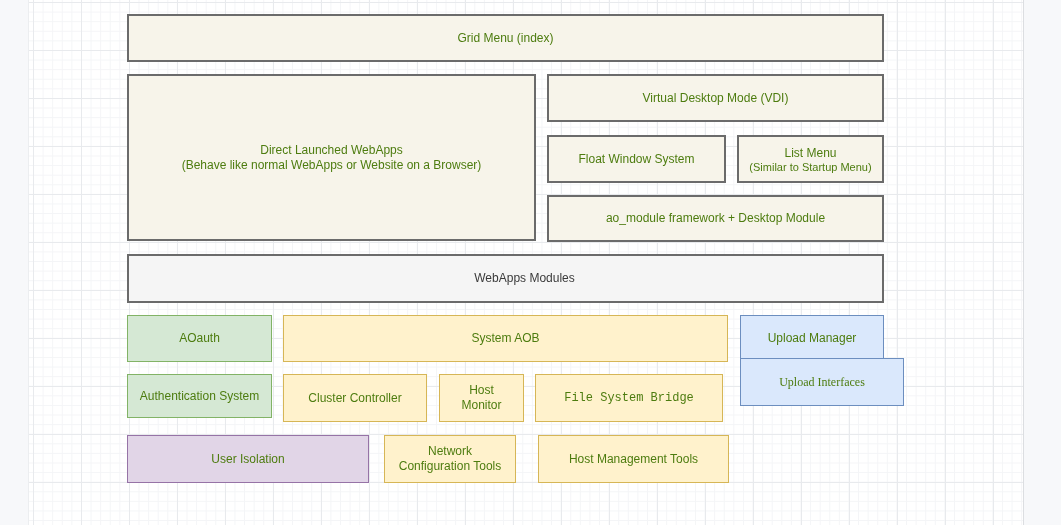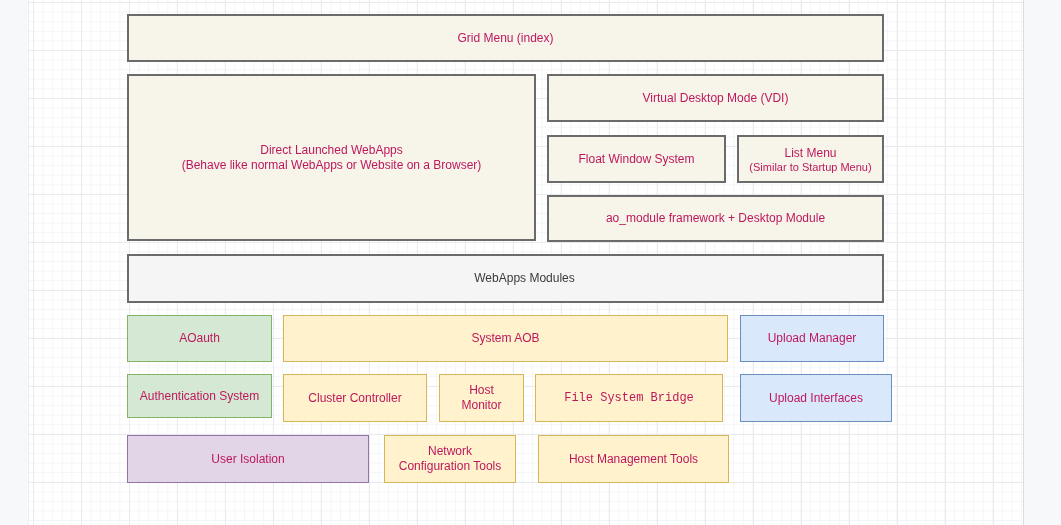--- a/index.html
+++ b/index.html
@@ -35,21 +35,21 @@
   .node {
     position: absolute;
     box-sizing: border-box;
     display: flex;
     flex-direction: column;
     align-items: center;
     justify-content: center;
     text-align: center;
     font-size: 12px;
     line-height: 15px;
-    color: #be185d;
+    color: #4d7c0f;
     padding: 2px 10px;
     cursor: default;
   }
   .node .lbl { display: block; }
   .node .sub { display: block; }
   .node .sub.small {
     font-size: 11px;
     line-height: 12px;
   }
   
@@ -116,21 +116,21 @@
   </div>
 
   <div class="node yellow" style="left:410px; top:374px; width:85px; height:48px;">
     <span class="lbl">Host Monitor</span>
   </div>
 
   <div class="node yellow" style="left:506px; top:374px; width:188px; height:48px;font-family:Liberation Mono, monospace;">
     <span class="lbl">File System Bridge</span>
   </div>
 
-  <div class="node blue" style="left:711px; top:374px; width:152px; height:48px;">
+  <div class="node blue" style="left:711px; top:358px; width:164px; height:48px;font-family:Liberation Serif, serif;">
     <span class="lbl">Upload Interfaces</span>
   </div>
 
   <div class="node purple" style="left:98px; top:435px; width:242px; height:48px;">
     <span class="lbl">User Isolation</span>
   </div>
 
   <div class="node yellow" style="left:355px; top:435px; width:132px; height:48px;">
     <span class="lbl">Network Configuration Tools</span>
   </div>

